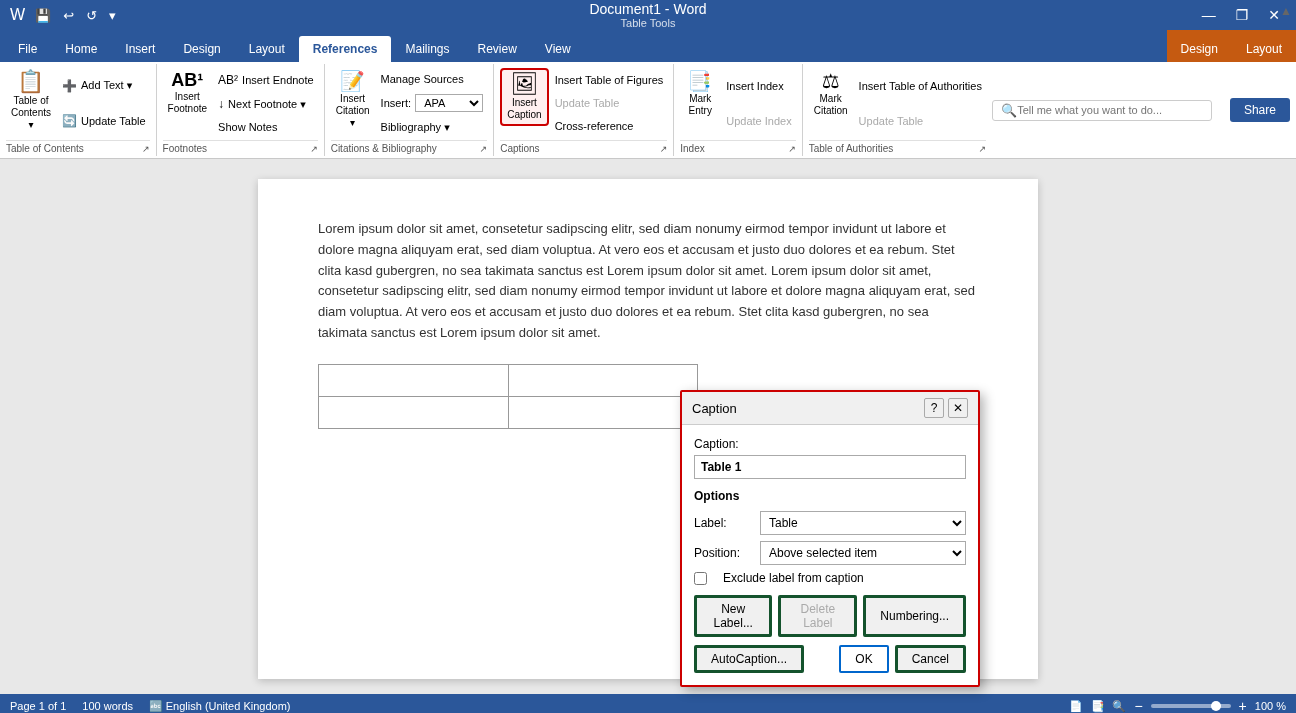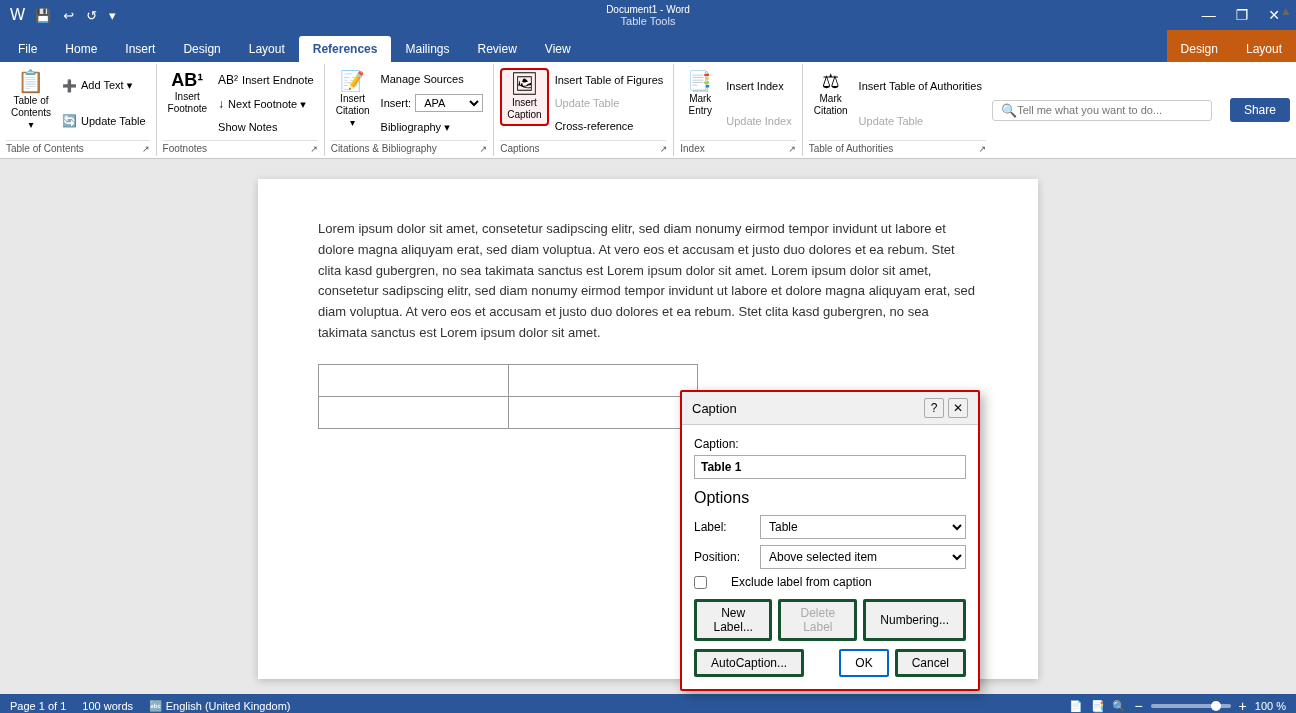--- a/index.html
+++ b/index.html
@@ -253,31 +253,31 @@
     .dialog-body { padding: 12px; }
     .dialog-label { font-size: 12px; margin-bottom: 4px; }
     .dialog-input {
       width: 100%;
       border: 1px solid #aaa;
       padding: 4px 6px;
       font-size: 12px;
       margin-bottom: 10px;
       font-weight: bold;
     }
-    .dialog-section-label { font-size: 16px; font-weight: 400; margin-bottom: 8px; }
+    .dialog-section-label { font-size: 12px; font-weight: 700; margin-bottom: 8px; }
     .dialog-row { display: flex; align-items: center; margin-bottom: 6px; gap: 6px; }
     .dialog-row label { font-size: 12px; width: 60px; }
     .dialog-select {
       flex: 1;
       border: 1px solid #aaa;
       padding: 3px 4px;
       font-size: 12px;
       background: white;
     }
-    .dialog-checkbox-row { display: flex; align-items: center; gap: 24px; margin-bottom: 10px; }
+    .dialog-checkbox-row { display: flex; align-items: center; gap: 16px; margin-bottom: 10px; }
     .dialog-checkbox-row label { font-size: 12px; }
     .dialog-btn-row { display: flex; gap: 6px; justify-content: flex-start; margin-bottom: 8px; }
     .dialog-btn-row2 { display: flex; gap: 6px; justify-content: flex-end; }
     .dlg-btn {
       padding: 4px 14px;
       border: 3px solid #14532d;
       background: #f0f0f0;
       cursor: pointer;
       font-size: 12px;
       border-radius: 2px;
@@ -296,21 +296,21 @@
   <div class="title-bar-left">
     <span style="font-size:16px;">W</span>
     <div class="quick-access">
       <span class="qa-btn">💾</span>
       <span class="qa-btn">↩</span>
       <span class="qa-btn">↺</span>
       <span class="qa-btn">▾</span>
     </div>
   </div>
   <div style="position:absolute; left:50%; transform:translateX(-50%); display:flex; flex-direction:column; align-items:center;">
-    <span style="font-size:10px; color:white;">Document1 - Word</span>
+    <span style="font-size:14px; color:white;">Document1 - Word</span>
     <span style="font-size:11px; color:rgba(255,255,255,0.8);">Table Tools</span>
   </div>
   <div class="title-bar-right">
     <span class="title-bar-btn">—</span>
     <span class="title-bar-btn">❐</span>
     <span class="title-bar-btn">✕</span>
   </div>
 </div>
 
 <div style="display:flex; background:#2b579a; align-items:flex-end; position:relative;">

